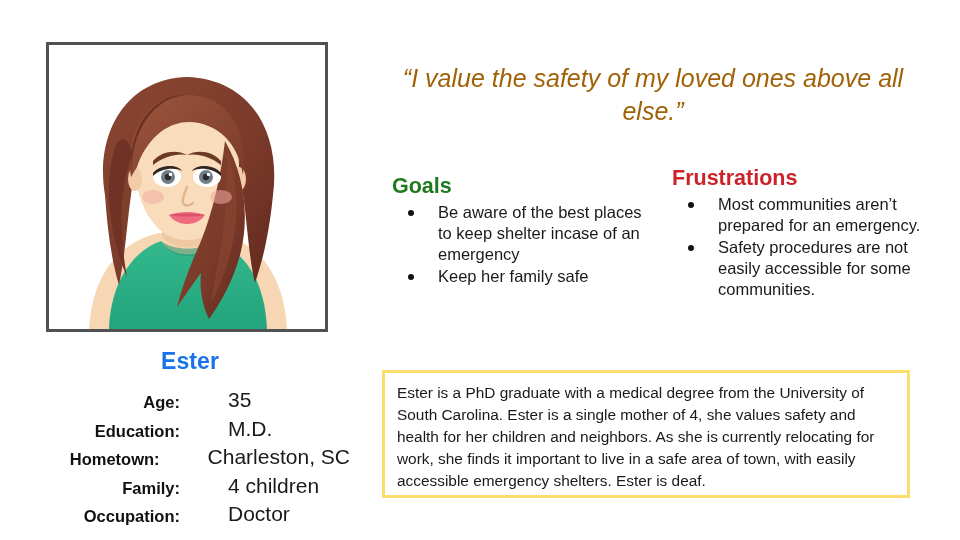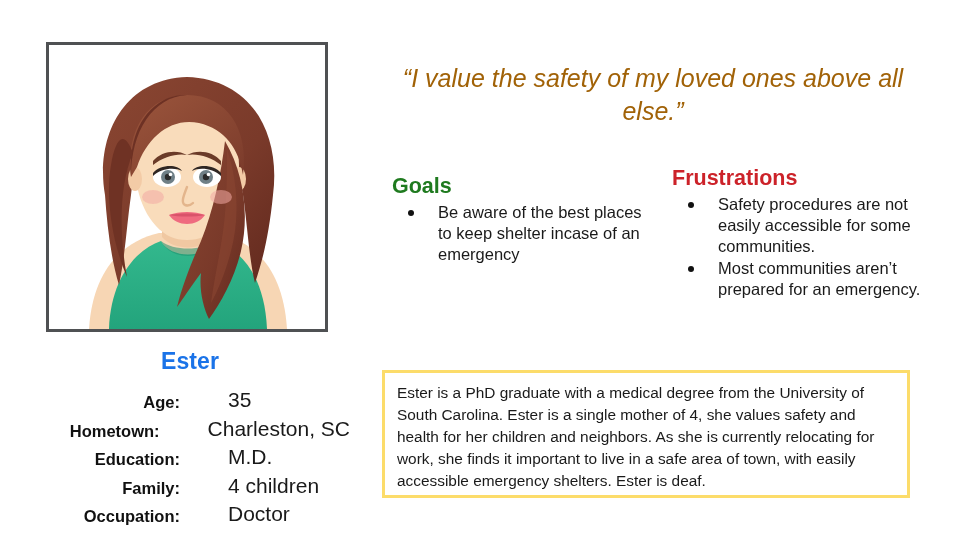--- a/index.html
+++ b/index.html
@@ -221,58 +221,62 @@
 </div>
 
 <div id="persona-name">Ester</div>
 
 <div id="persona-details">
   <div class="detail-row">
     <div class="detail-label">Age:</div>
     <div class="detail-value">35</div>
   </div>
   <div class="detail-row">
+    <div class="detail-label">Education:</div>
+    <div class="detail-value">M.D.</div>
+  </div>
+  <div class="detail-row">
     <div class="detail-label">Hometown:</div>
     <div class="detail-value">Charleston, SC</div>
-  </div>
-  <div class="detail-row">
-    <div class="detail-label">Education:</div>
-    <div class="detail-value">M.D.</div>
   </div>
   <div class="detail-row">
     <div class="detail-label">Family:</div>
     <div class="detail-value">4 children</div>
   </div>
   <div class="detail-row">
     <div class="detail-label">Occupation:</div>
     <div class="detail-value">Doctor</div>
   </div>
 </div>
 
 <div id="persona-quote">“I value the safety of my loved ones above all else.”</div>
 
 <div id="goals-block" class="column-block">
   <div id="goals-heading" class="block-heading">Goals</div>
   <ul class="bullet-list">
     <li class="bullet-item">
       <span class="bullet-dot"></span>
       <span>Be aware of the best places to keep shelter incase of an emergency</span>
     </li>
+    <li class="bullet-item">
+      <span class="bullet-dot"></span>
+      <span>Keep her family safe</span>
+    </li>
   </ul>
 </div>
 
 <div id="frustrations-block" class="column-block">
   <div id="frustrations-heading" class="block-heading">Frustrations</div>
   <ul class="bullet-list">
     <li class="bullet-item">
       <span class="bullet-dot"></span>
+      <span>Most communities aren’t prepared for an emergency.</span>
+    </li>
+    <li class="bullet-item">
+      <span class="bullet-dot"></span>
       <span>Safety procedures are not easily accessible for some communities.</span>
-    </li>
-    <li class="bullet-item">
-      <span class="bullet-dot"></span>
-      <span>Most communities aren’t prepared for an emergency.</span>
     </li>
   </ul>
 </div>
 
 <div id="persona-bio-box">
   <p id="persona-bio-text">Ester is a PhD graduate with a medical degree from the University of South Carolina. Ester is a single mother of 4, she values safety and health for her children and neighbors. As she is currently relocating for work, she finds it important to live in a safe area of town, with easily accessible emergency shelters. Ester is deaf.</p>
 </div>
 
 </body></html>

